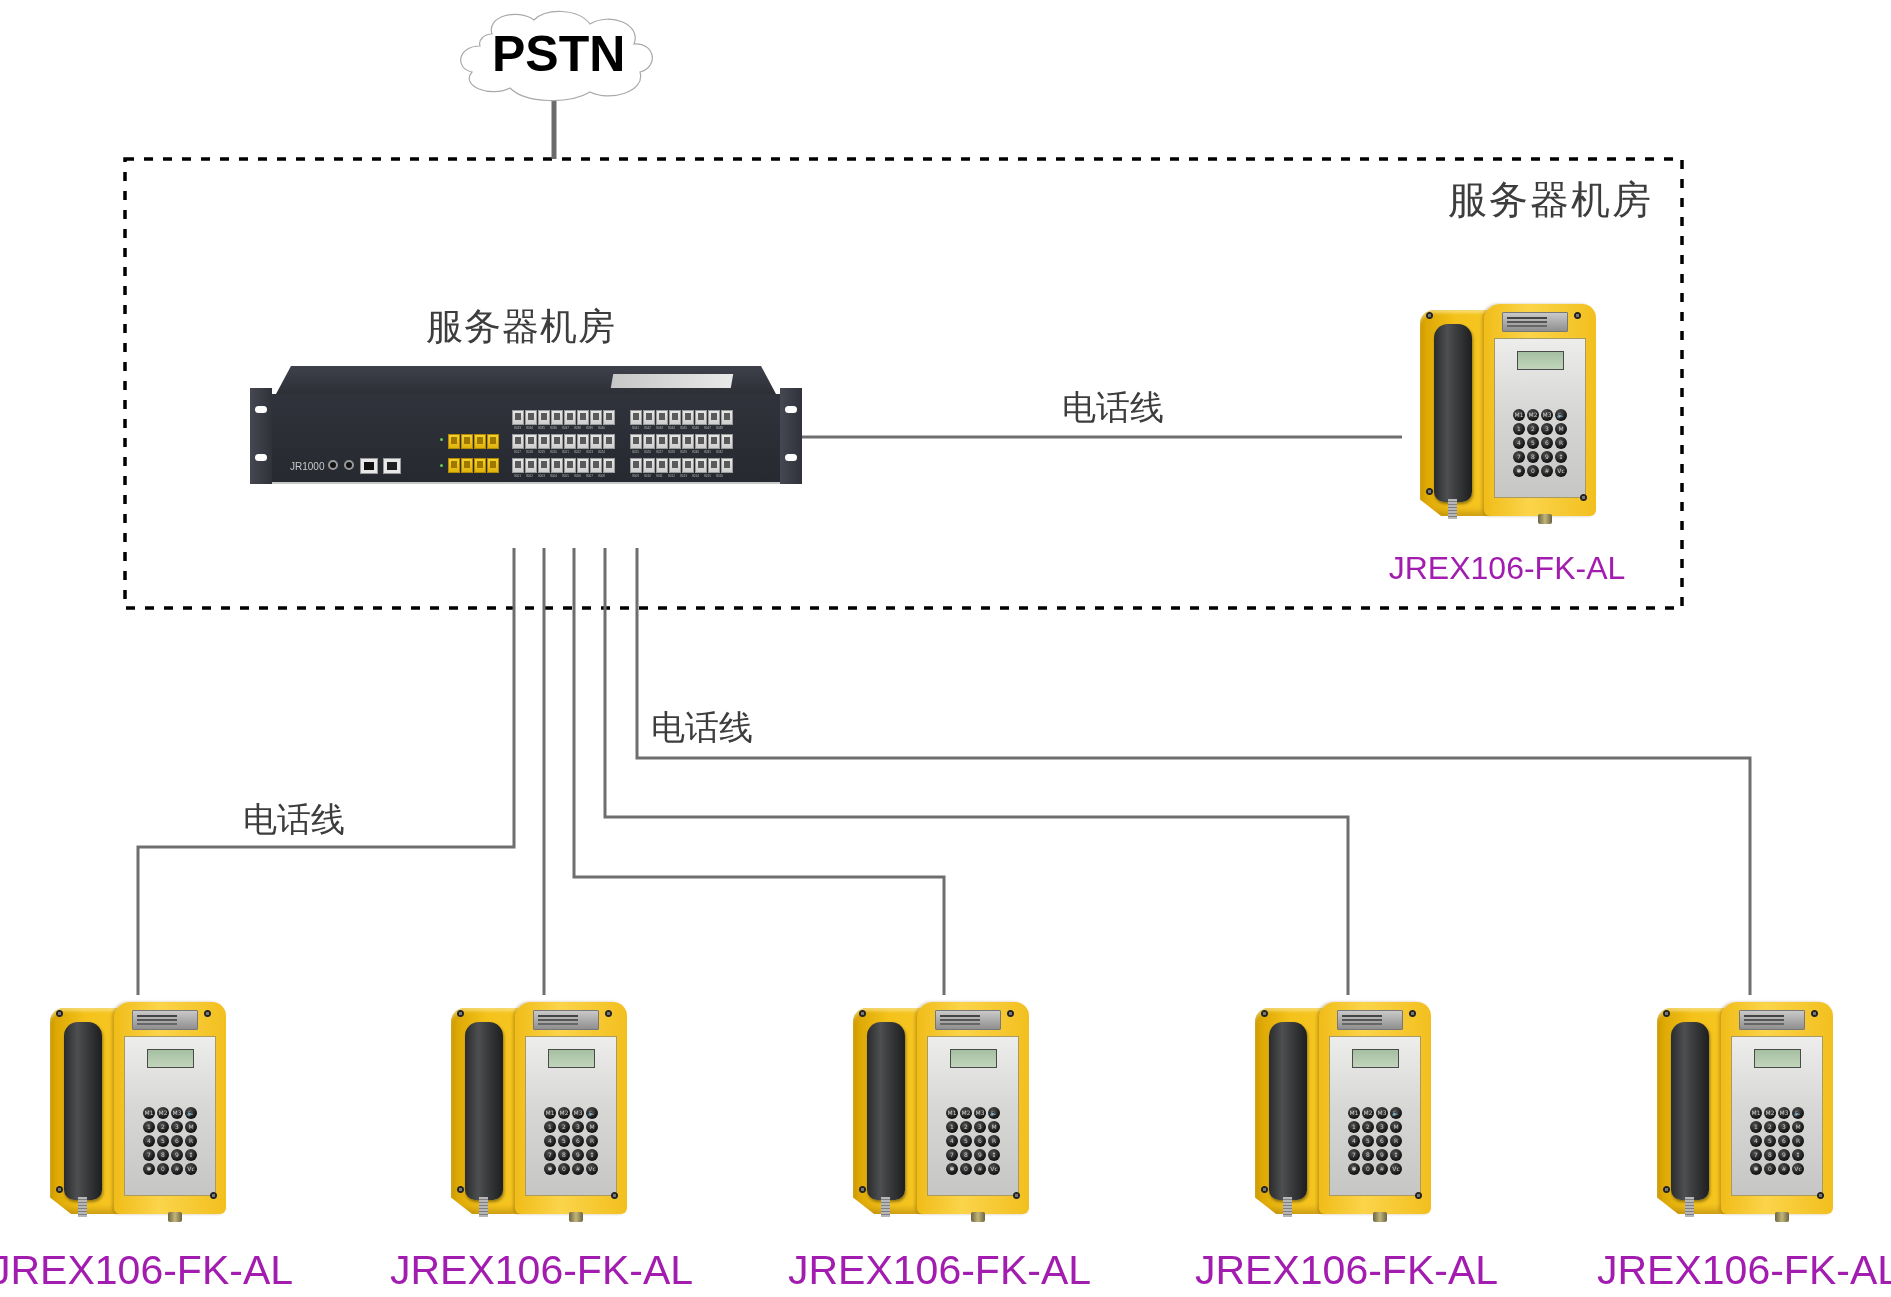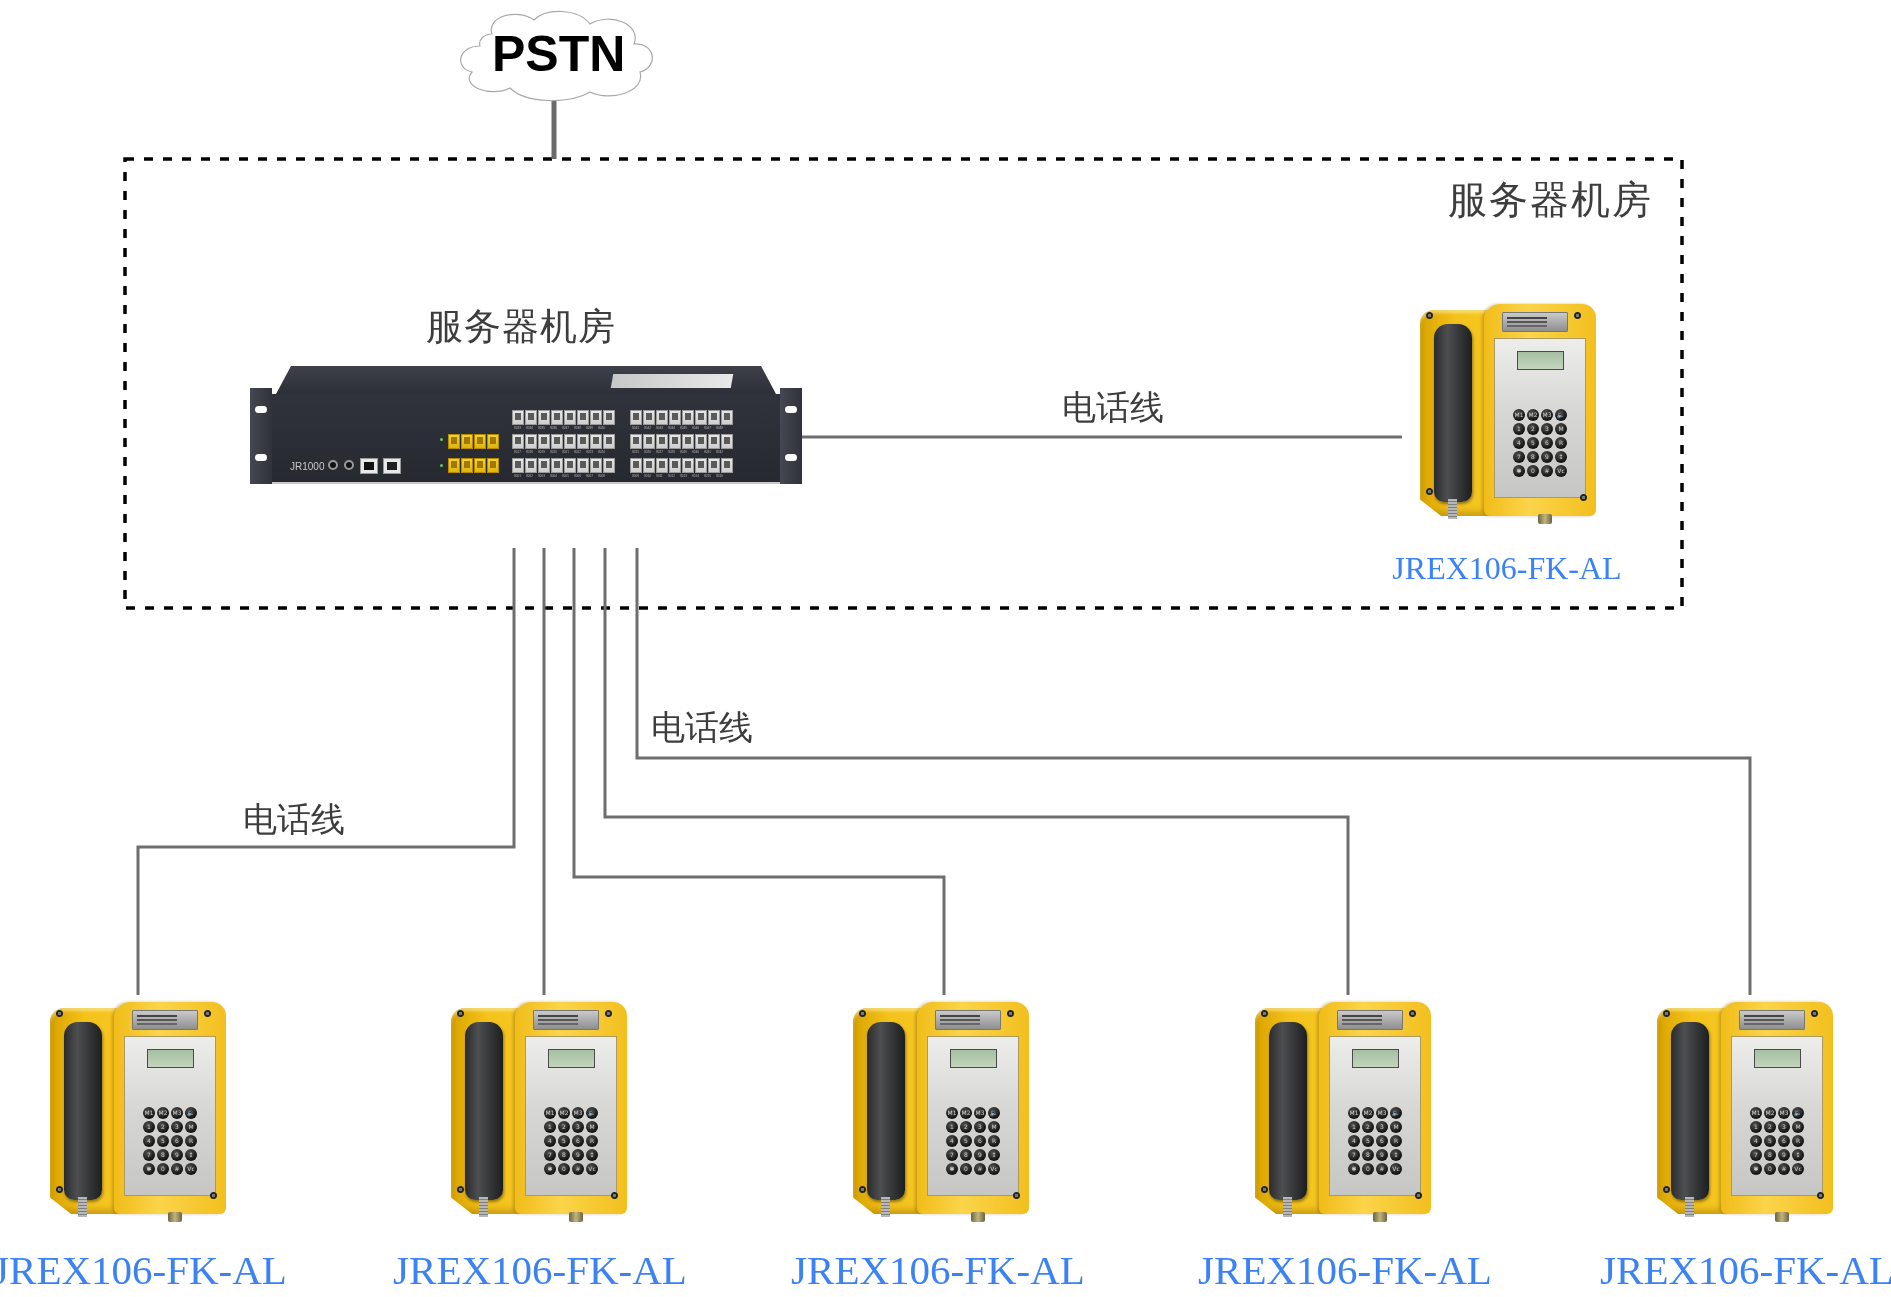--- a/index.html
+++ b/index.html
@@ -2,22 +2,22 @@
 <html><head>
 <meta charset="utf-8">
 <style>
   html, body { margin: 0; padding: 0; background: #ffffff; }
   body { width: 1891px; height: 1297px; position: relative; overflow: hidden;
          font-family: "Liberation Sans", "DejaVu Sans", sans-serif; }
   #diagram { position: absolute; left: 0; top: 0; width: 1891px; height: 1066px; }
   .abs { position: absolute; }
   .cn-label { position: absolute; font-family: "DejaVu Sans", "Liberation Sans", sans-serif;
               color: #3d3d3d; white-space: nowrap; line-height: 1; }
-  .model-label { position: absolute; font-family: Liberation Serif, serif;
-                 color: #3b82f6; white-space: nowrap; line-height: 1; text-align: center; }
+  .model-label { position: absolute; font-family: Liberation Sans, sans-serif;
+                 color: #a21caf; white-space: nowrap; line-height: 1; text-align: center; }
   .pstn-text { position: absolute; font-family: "Liberation Sans", "DejaVu Sans", sans-serif;
                font-weight: bold; color: #000; font-size: 50px; line-height: 1; }
 
   
   .phone { position: absolute; width: 176px; height: 224px; }
   .phone .body {
     position: absolute; left: 0; top: 6px; width: 176px; height: 206px;
     background: linear-gradient(90deg, #d9a300 0%, #f4c21b 20%, #f7c928 60%, #e1ab0c 100%);
     border-radius: 14px 14px 6px 6px;
     box-shadow: inset 0 -4px 6px rgba(120,80,0,0.35), inset 0 3px 3px rgba(255,240,170,0.6);

